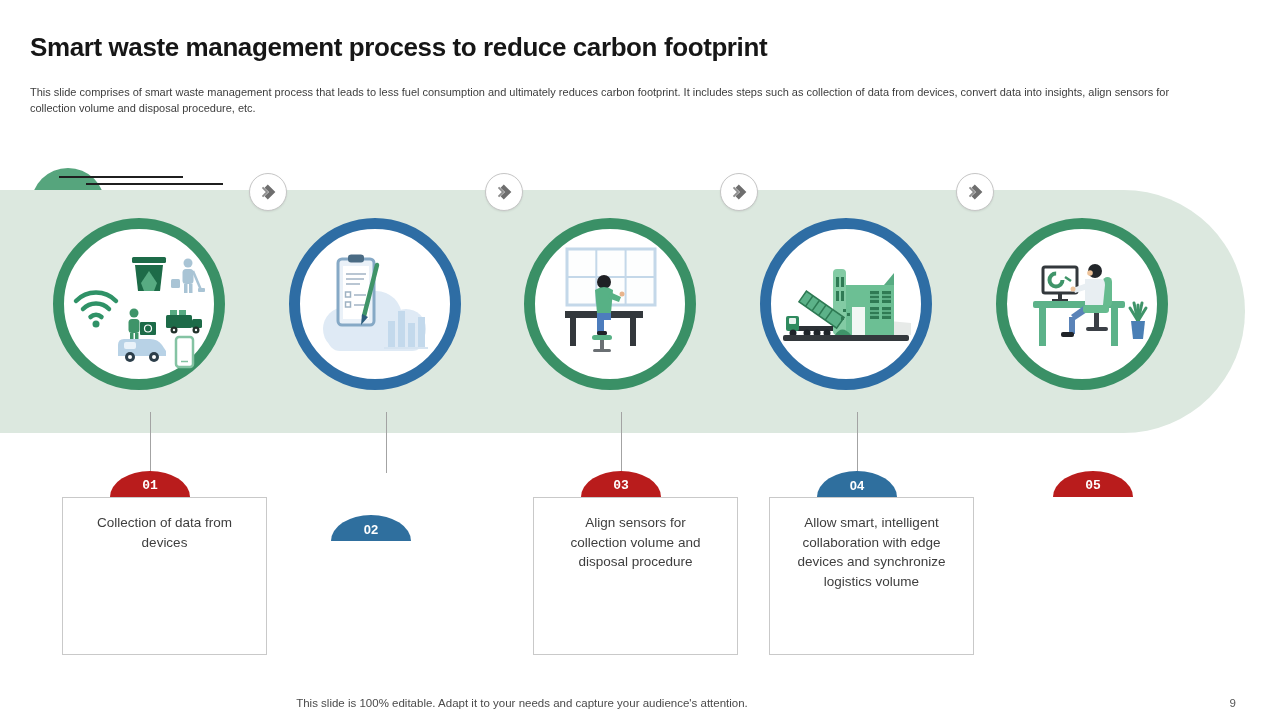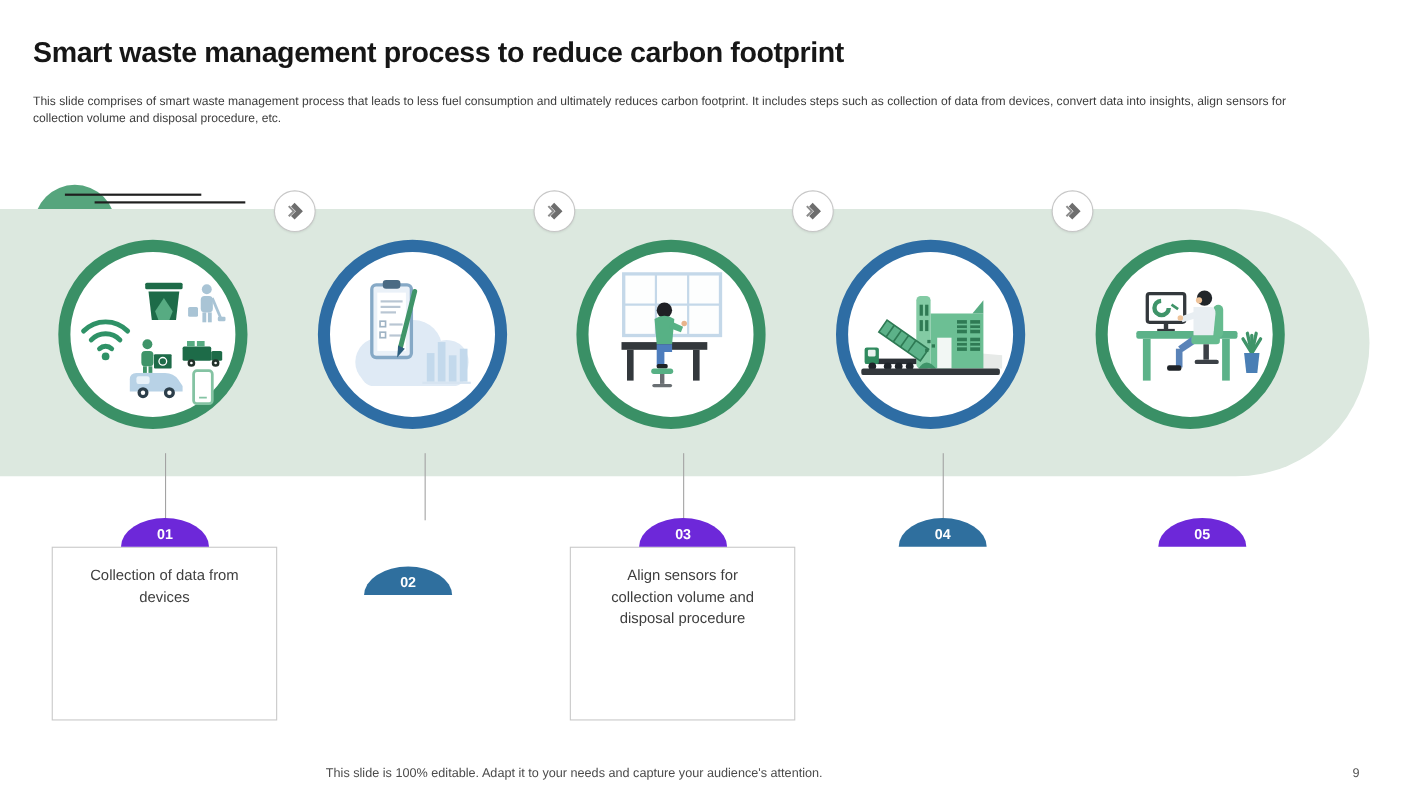--- a/index.html
+++ b/index.html
@@ -32,26 +32,26 @@
   .step-circle.green { border:11px solid #3a9066; }
   .step-circle.blue  { border:11px solid #2e6da4; }
   .c1 { left:53px; } .c2 { left:289px; } .c3 { left:524px; } .c4 { left:760px; } .c5 { left:996px; }
 
   .connector { position:absolute; top:412px; width:1px; height:61px; background:#a3a3a3; z-index:2; }
   .n1 { left:150px; } .n2 { left:386px; } .n3 { left:621px; } .n4 { left:857px; }
 
   .num-badge { position:absolute; top:471px; width:80px; height:26px; z-index:2;
                border-radius:40px 40px 0 0 / 26px 26px 0 0; text-align:center;
                font-size:13px; font-weight:700; color:#ffffff; padding-top:7px; }
-  .num-badge.green { background:#6d28d9; }
+  .num-badge.green { background:#b91c1c;font-family:Liberation Mono, monospace; }
   .num-badge.blue  { background:#2f6f9e; }
   .b1 { left:110px; } .b2 { left:331px;margin-top:44px; } .b3 { left:581px; } .b4 { left:817px; } .b5 { left:1053px; }
 
   .card { position:absolute; top:497px; width:205px; height:158px; background:#ffffff;
-          border:1px solid #c9c9c9; z-index:1; padding:15px 22px 0; }
+          border:1px solid #c9c9c9; z-index:1; padding:15px 22px 0;margin-left:15px; }
   .card .label { font-size:13.5px; line-height:1.45; color:#3e3e3e; text-align:center; }
   .k1 { left:47px; } .k2 { left:283px; } .k3 { left:518px; } .k4 { left:754px; } .k5 { left:990px; }
 
   .footer-note { position:absolute; left:0; top:697px; width:1044px; text-align:center;
                  font-size:11.5px; color:#4b4b4b; }
   .page-number { position:absolute; left:1200px; top:697px; width:36px; text-align:right;
                  font-size:11.5px; color:#555555; }
 </style>
 </head>
 <body>
@@ -301,17 +301,20 @@
   <div class="num-badge green b3">03</div>
   <div class="num-badge blue b4">04</div>
   <div class="num-badge green b5">05</div>
 
   <div class="card k1">
     <div class="label">Collection of data from devices</div>
   </div>
   <div class="card k3">
     <div class="label">Align sensors for collection volume and disposal procedure</div>
   </div>
+  <div class="card k4">
+    <div class="label">Allow smart, intelligent collaboration with edge devices and synchronize logistics volume</div>
+  </div>
 
   <div class="footer-note">This slide is 100% editable. Adapt it to your needs and capture your audience's attention.</div>
   <div class="page-number">9</div>
 
 </div>
 
 </body></html>

